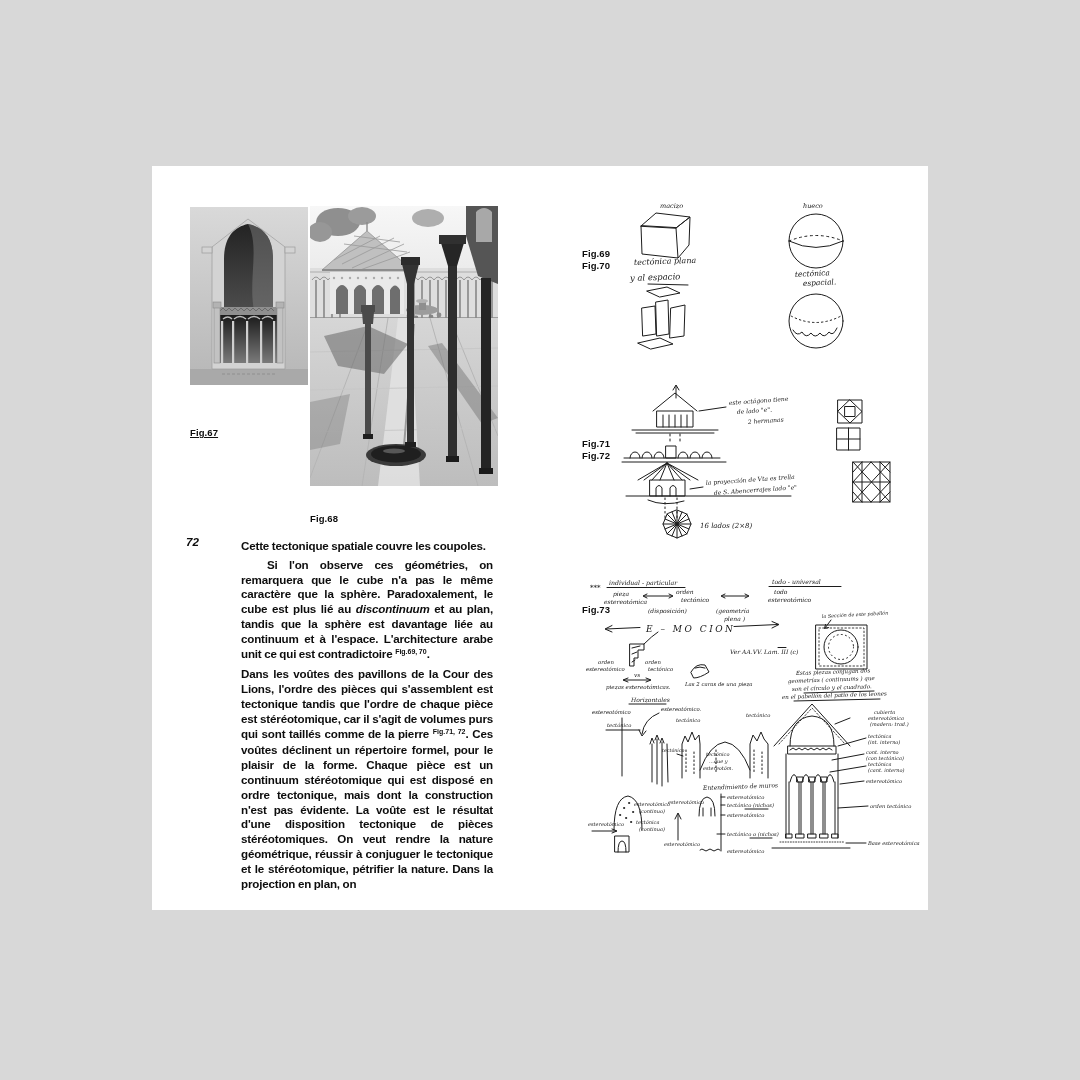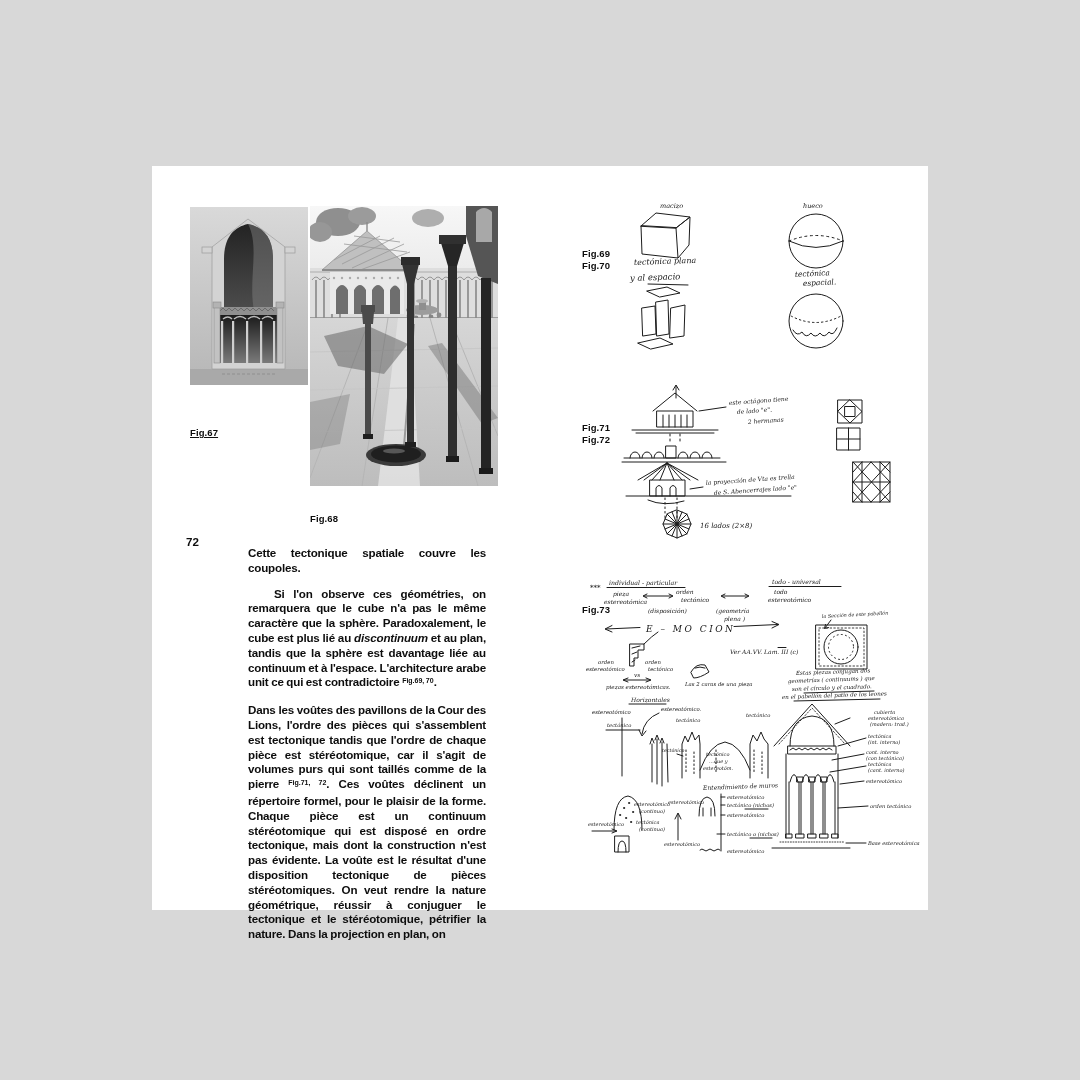--- a/index.html
+++ b/index.html
@@ -11,27 +11,27 @@
   }
   .page {
     position:absolute; left:152px; top:166px; width:776px; height:744px;
     background:#ffffff;
   }
   .abs { position:absolute; }
   .figlabel {
     font-weight:700; font-size:9.5px; line-height:11.5px;
     color:#0d0d0d; letter-spacing:0.1px;margin-top:44px;
   }
-  .mnum { font-weight:700; font-size:11.6px; color:#0d0d0d; }
+  .mnum { font-weight:700; font-size:11.6px; color:#0d0d0d;font-style:italic; }
   .bodytext {
     width:260px; color:#0d0d0d;
     font-weight:700; font-size:11.6px; line-height:14.8px;
     text-align:justify; letter-spacing:-0.18px; word-spacing:-0.4px;
   }
-  .bodytext p { margin:11px; }
+  .bodytext p { margin:4px; }
   .indent { text-indent:26px; }
   .gap { margin-top:30px; }
   sup.fg { font-size:7px; letter-spacing:0; vertical-align:baseline;
            position:relative; top:-3.5px; font-weight:700; }
   i { font-style:italic; }
   svg { display:block; }
   .sk path, .sk line, .sk circle, .sk rect, .sk polygon, .sk polyline {
     fill:none; stroke:#1c1c1c; stroke-width:1; stroke-linecap:round; stroke-linejoin:round;
   }
   text.hw {
@@ -269,21 +269,21 @@
       <text class="hw" x="203" y="81" font-size="7.5" transform="rotate(-3 203 81)">tectónica</text>
       <text class="hw" x="211" y="90" font-size="7.5" transform="rotate(-3 211 90)">espacial.</text>
     </g>
     <g>
       <circle cx="224" cy="125" r="27"></circle>
       <path d="M199,120 Q224,133 249,120" stroke-dasharray="1.5 3"></path>
       <path d="M201,134 q4,7 9,2 q4,7 9,1 q4,6 9,0 q4,6 9,-1 q4,5 8,-4"></path>
     </g>
   </svg>
 
-  <div class="abs figlabel" style="left:430px; top:212px;">
+  <div class="abs figlabel" style="left:430px; top:228px;">
     <div>Fig.71</div>
     <div>Fig.72</div>
   </div>
   <svg class="abs sk" style="left:434px; top:218px;" width="332" height="186" viewBox="0 0 332 186">
     <g>
       <line x1="90" y1="14" x2="90" y2="2"></line>
       <path d="M87,6 L90,1 L93,6"></path>
       <path d="M67,27 L89,9 L111,27"></path>
       <rect x="71" y="27" width="36" height="16"></rect>
       <line x1="77" y1="31" x2="77" y2="43"></line>

